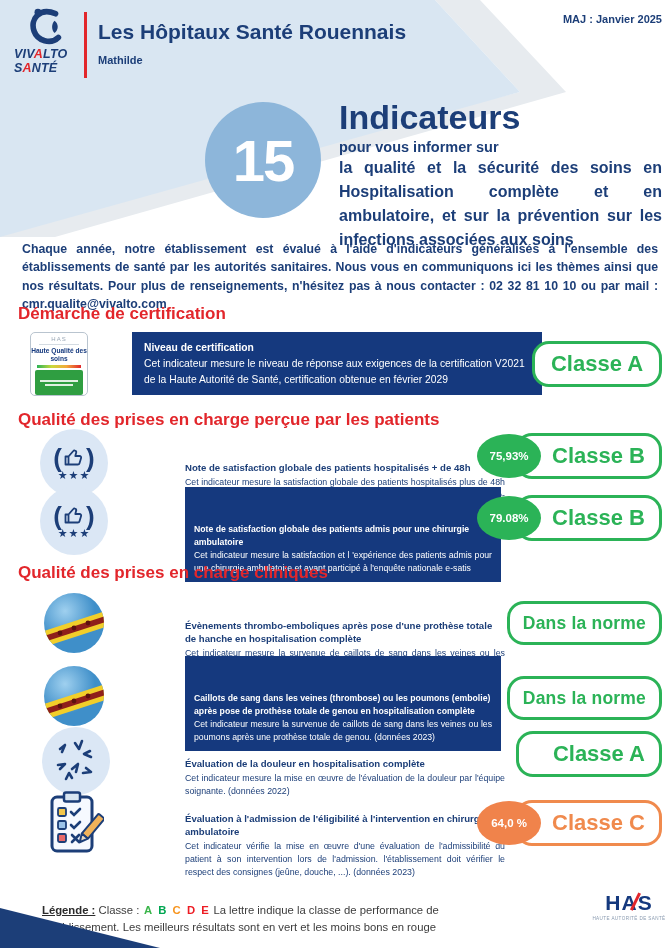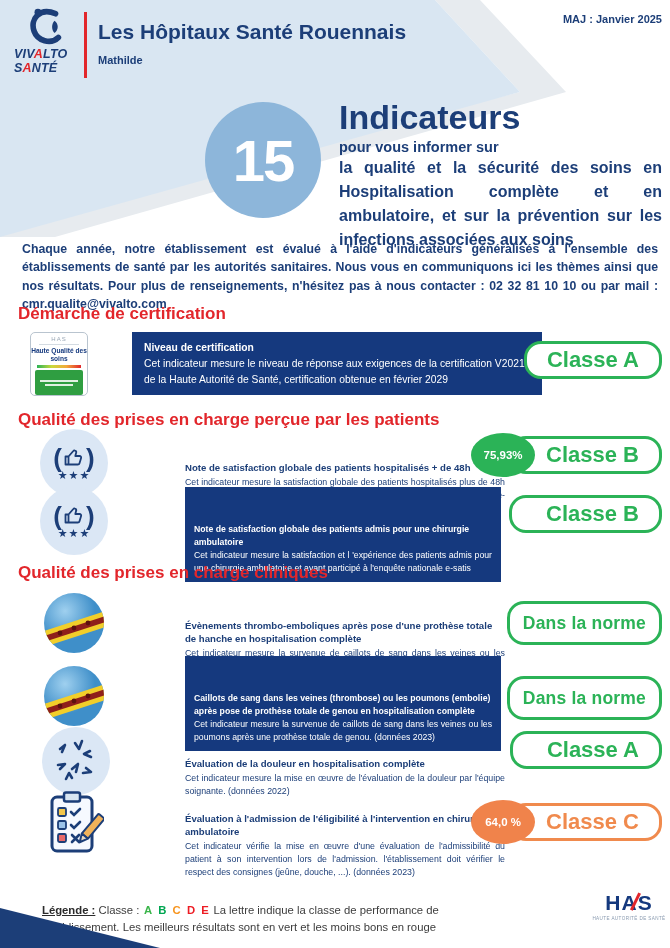--- a/index.html
+++ b/index.html
@@ -56,21 +56,21 @@
   .cert-box { position:absolute; left:95px; width:410px; background:#15397e; color:#fff; padding:8px 12px;margin-left:37px; }
   .cert-box .ttl { font-size:10.3px; font-weight:bold; line-height:1.5; }
   .cert-box .dsc { font-size:10.3px; line-height:1.5; text-align:left; margin-top:1px; }
 
   
   .badge { position:absolute; right:8px; display:flex; align-items:center; }
   .pill { display:inline-flex; align-items:center; justify-content:center; background:#fff;
     border:3.5px solid #2bb357; border-radius:17px; color:#2bb357; font-weight:bold; }
   .pill.green { border-color:#2bb357; color:#2bb357; }
   .pill.orange { border-color:#f08a4d; color:#f08a4d; }
-  .pill.classe { height:38px; min-width:130px; font-size:22px; padding:0 20px; }
+  .pill.classe { height:46px; min-width:130px; font-size:22px; padding:0 14px; }
   .pill.norme { height:44px; font-size:17.5px; padding:0 13px; letter-spacing:.2px; }
   .pill.with-score { padding-left:34px; }
   .score { width:64px; height:44px; border-radius:50%; color:#fff; font-weight:bold; font-size:11.5px;
     display:flex; align-items:center; justify-content:center; margin-right:-26px; z-index:2; }
   .score.green { background:#2bb357; }
   .score.dkgreen { background:#1f9b51; }
   .score.orange { background:#f0834b; }
 
   
   .circle-icon { width:68px; height:68px; border-radius:50%; background:#dbe7f5;
@@ -196,20 +196,21 @@
           <span class="paren">)</span>
         </div>
         <div class="stars">★★★</div>
       </div>
     </div>
     <div class="content navy-box" style="top:0;width:316px">
       <div class="ttl">Note de satisfaction globale des patients admis pour une chirurgie ambulatoire</div>
       <div class="dsc">Cet indicateur mesure la satisfaction et l 'expérience des patients admis pour une chirurgie ambulatoire et ayant participé à l'enquête nationale e-satis</div>
     </div>
     <div class="badge" style="top:8px">
+      <span class="score green">79.08%</span>
       <span class="pill classe green with-score">Classe B</span>
     </div>
   </div>
 
   <div class="sec-h" style="top:563px">Qualité des prises en charge cliniques</div>
 
   <div class="row" style="top:591px;height:64px">
     <div class="icon-slot" style="left:42px;top:0">
       <svg width="64" height="64" viewBox="0 0 64 64">
         <defs>

